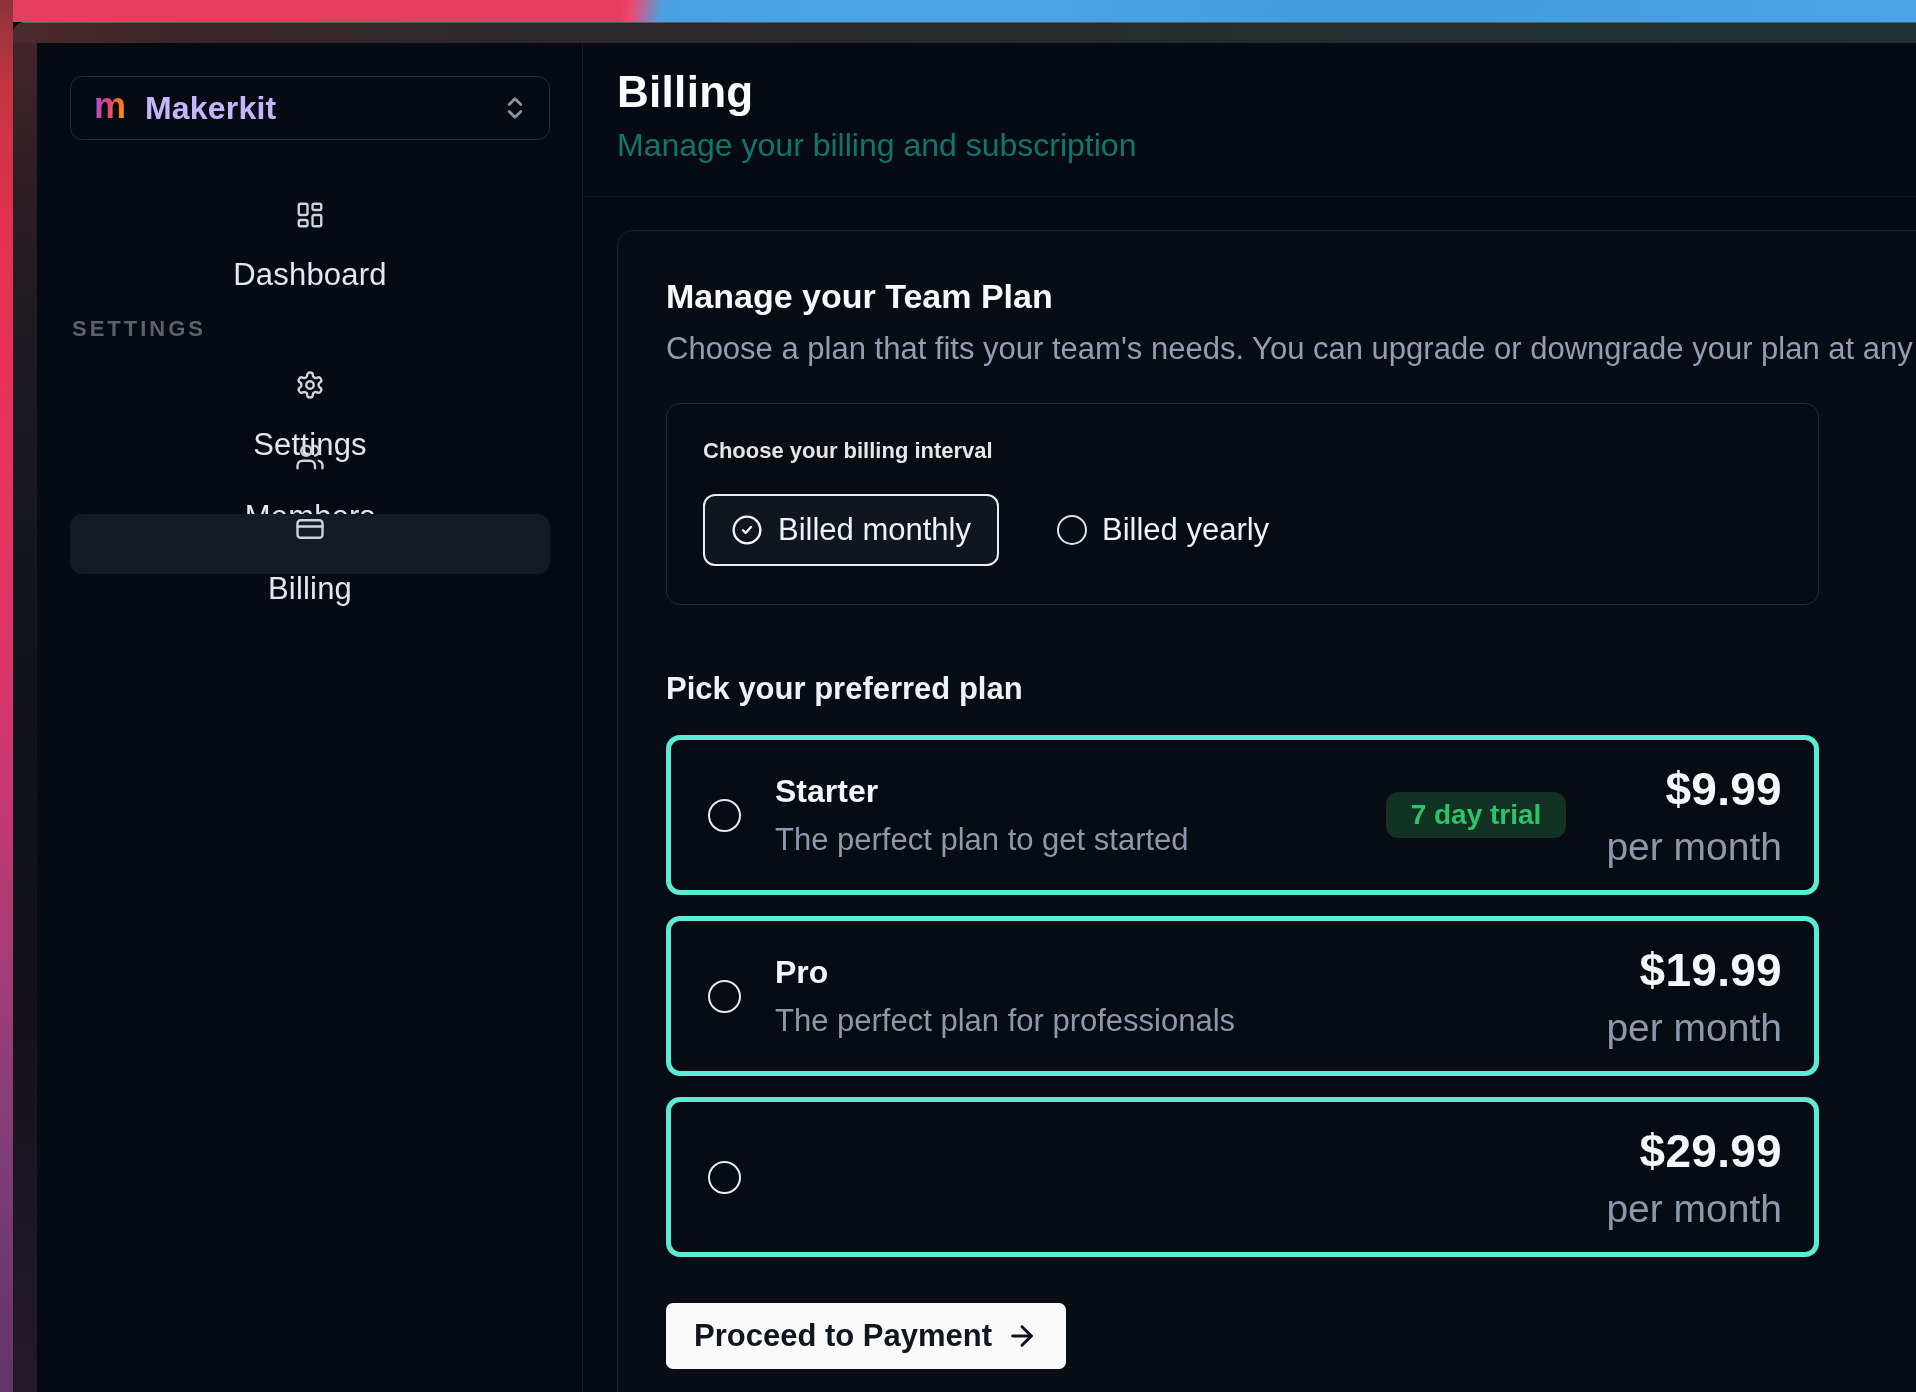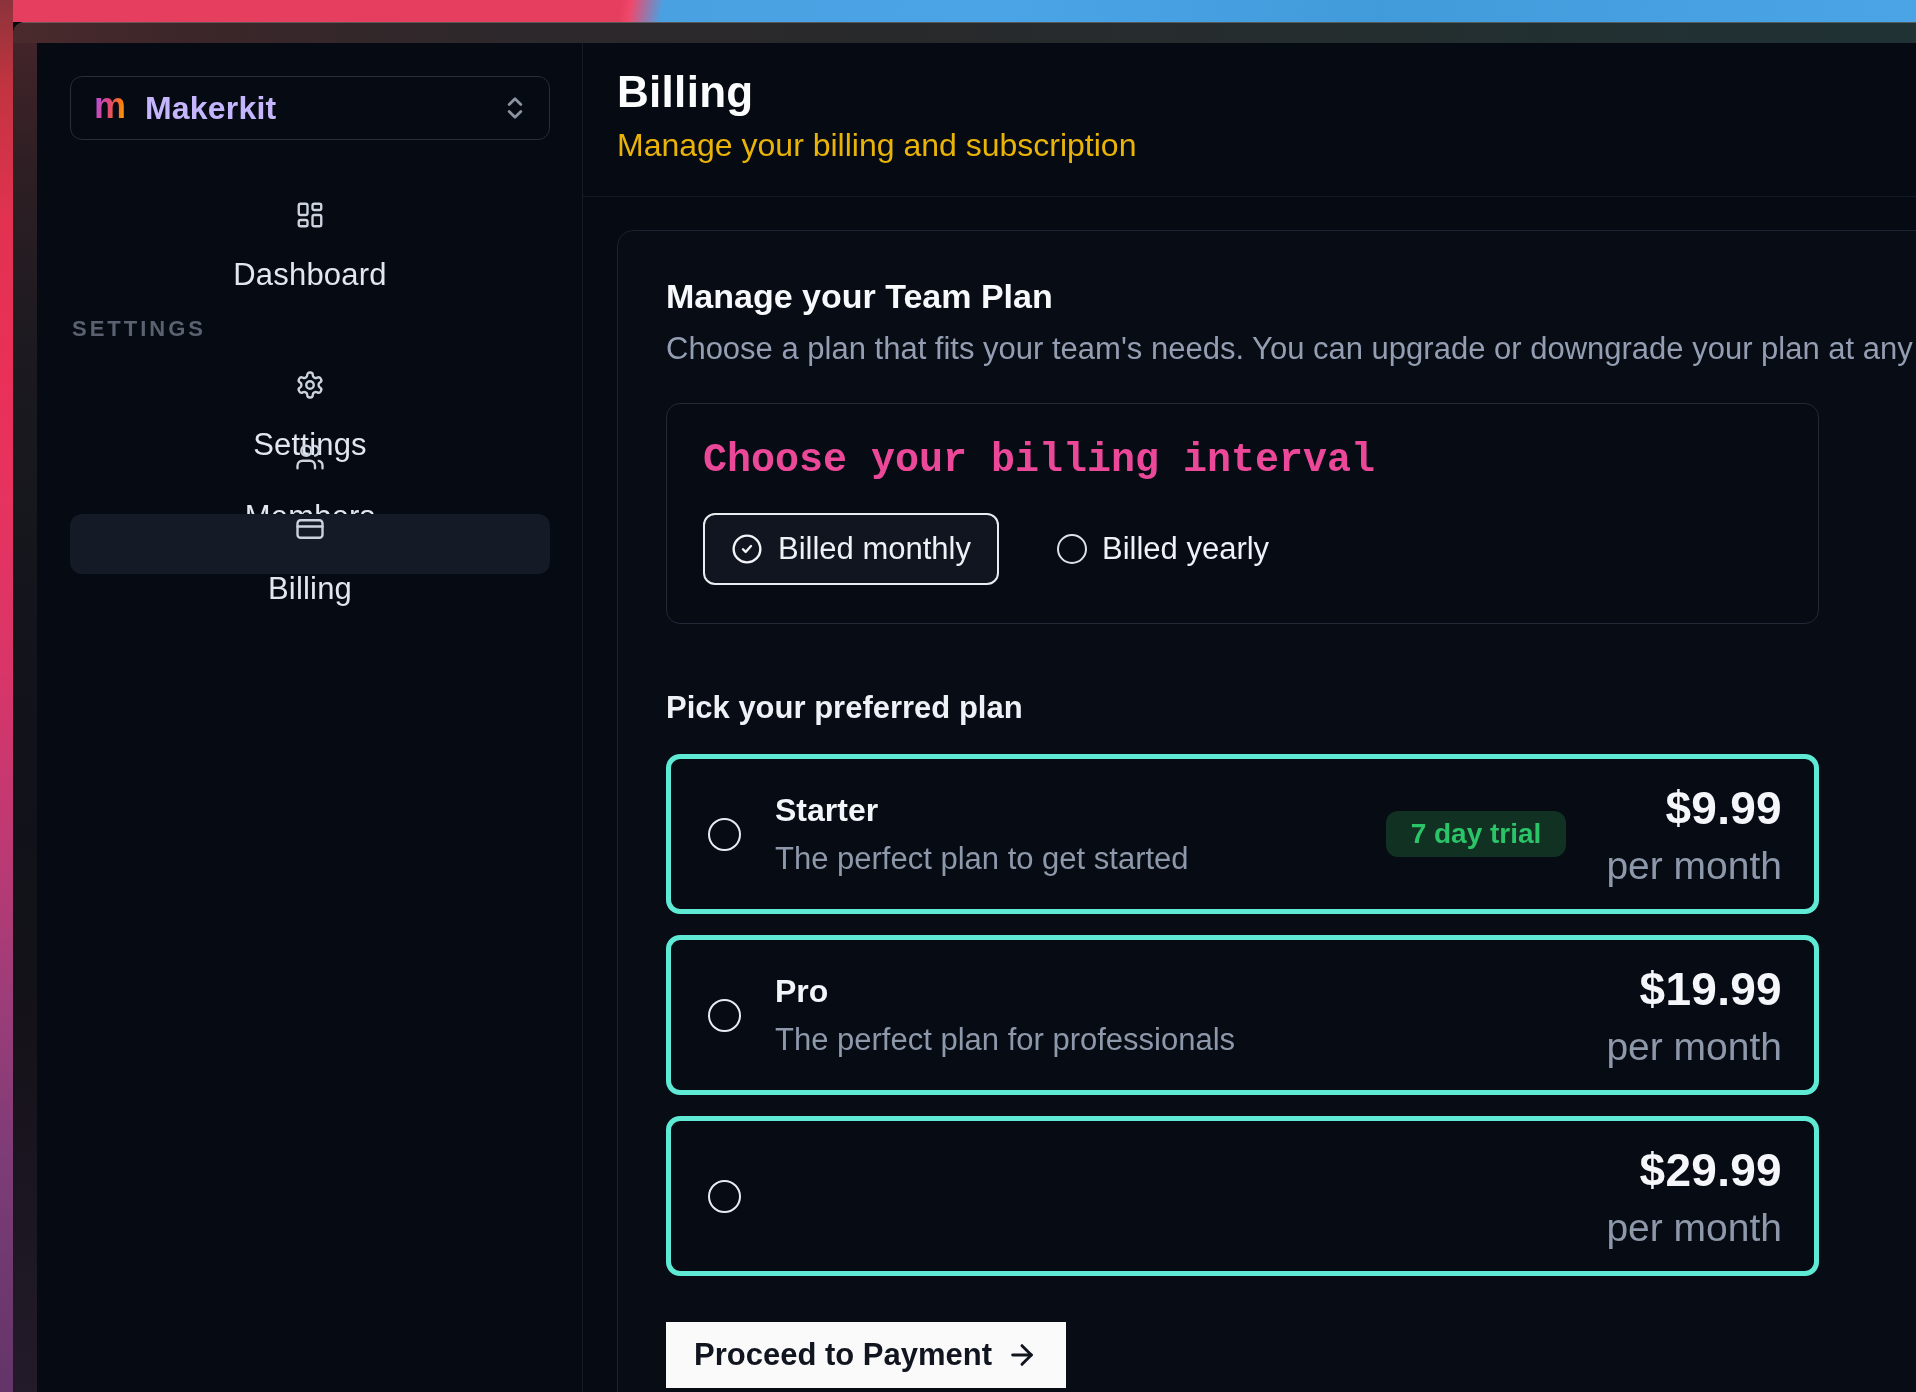--- a/index.html
+++ b/index.html
@@ -69,35 +69,35 @@
   .nav-label{ font-size:31px; font-weight:400; letter-spacing:.2px; }
   .section-label{
     margin:44px 0 16px 2px; font-size:22px; font-weight:700;
     letter-spacing:3px; color:#5a6170;
   }
 
   
   .main{ flex:1; min-width:0; display:flex; flex-direction:column; }
   .page-header{ padding:24px 40px 32px 34px; border-bottom:1px solid #141a25; }
   .page-title{ font-size:44px; font-weight:700; color:#fbfcfe; letter-spacing:.3px; }
-  .page-subtitle{ margin-top:10px; font-size:32px; color:#eab308; }
+  .page-subtitle{ margin-top:10px; font-size:32px; color:#0f766e; }
 
   .content{ flex:1; padding:33px 0 0 34px; overflow:hidden; }
   .plan-card{
     width:1430px; border:1px solid #1c2330; border-radius:16px;
     background:#080c15; padding:46px 48px 52px;
   }
   .card-title{ font-size:34px; font-weight:700; color:#f7f9fc; }
   .card-subtitle{ margin-top:15px; font-size:31px; color:#939eb2; }
 
   .interval-box{
     margin-top:36px; width:1153px; border:1px solid #222937;
     border-radius:14px; padding:34px 36px 38px; background:#070b13;
   }
-  .interval-title{ font-size:40px; font-weight:600; color:#ec4899;font-family:Liberation Mono, monospace; }
+  .interval-title{ font-size:22px; font-weight:600; color:#e5e5e5; }
   .interval-options{ margin-top:30px; display:flex; align-items:center; gap:58px; }
   .interval-option{ display:flex; align-items:center; gap:15px; cursor:pointer; }
   .interval-option.selected{
     border:2px solid #e9ecf1; border-radius:12px; height:72px;
     padding:0 26px; background:#10151f;
   }
   .option-label{ font-size:31px; color:#eef1f6; }
   .radio-circle{
     width:30px; height:30px; border:2.5px solid #dde2ea; border-radius:50%; flex:none;
   }
@@ -118,21 +118,21 @@
   .trial-badge{
     background:#113122; color:#2bc468; font-size:28px; font-weight:700;
     padding:7px 25px; border-radius:12px; margin-right:40px; flex:none;
   }
   .price-block{ text-align:right; }
   .price{ font-size:46px; font-weight:700; color:#f4f6fa; letter-spacing:.3px; }
   .period{ margin-top:9px; font-size:39px; color:#8e98ab; }
 
   .cta-button{
     margin-top:46px; display:inline-flex; align-items:center; gap:14px;
-    background:#fafafa; color:#10151f; border:none; border-radius:0;
+    background:#fafafa; color:#10151f; border:none; border-radius:7px;
     height:66px; padding:0 28px; font-family:inherit;
     font-size:31px; font-weight:600; cursor:pointer;
   }
   .cta-arrow{ display:flex; }
 </style>
 </head>
 <body>
 
 <div class="wallpaper-top"></div>
 <div class="wallpaper-left"></div>

